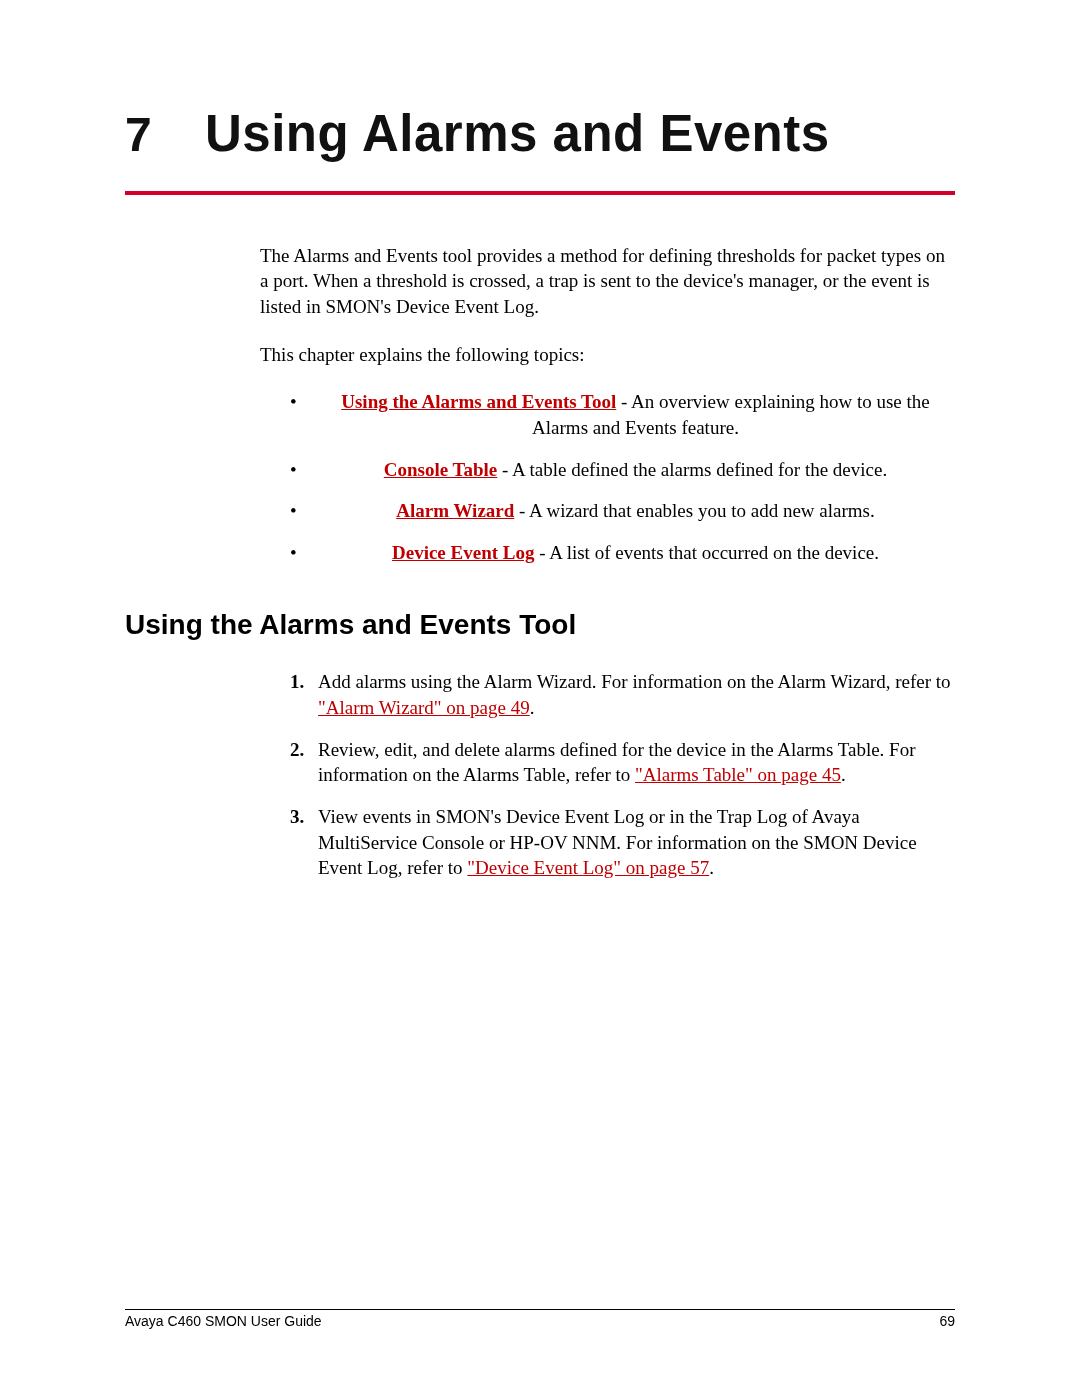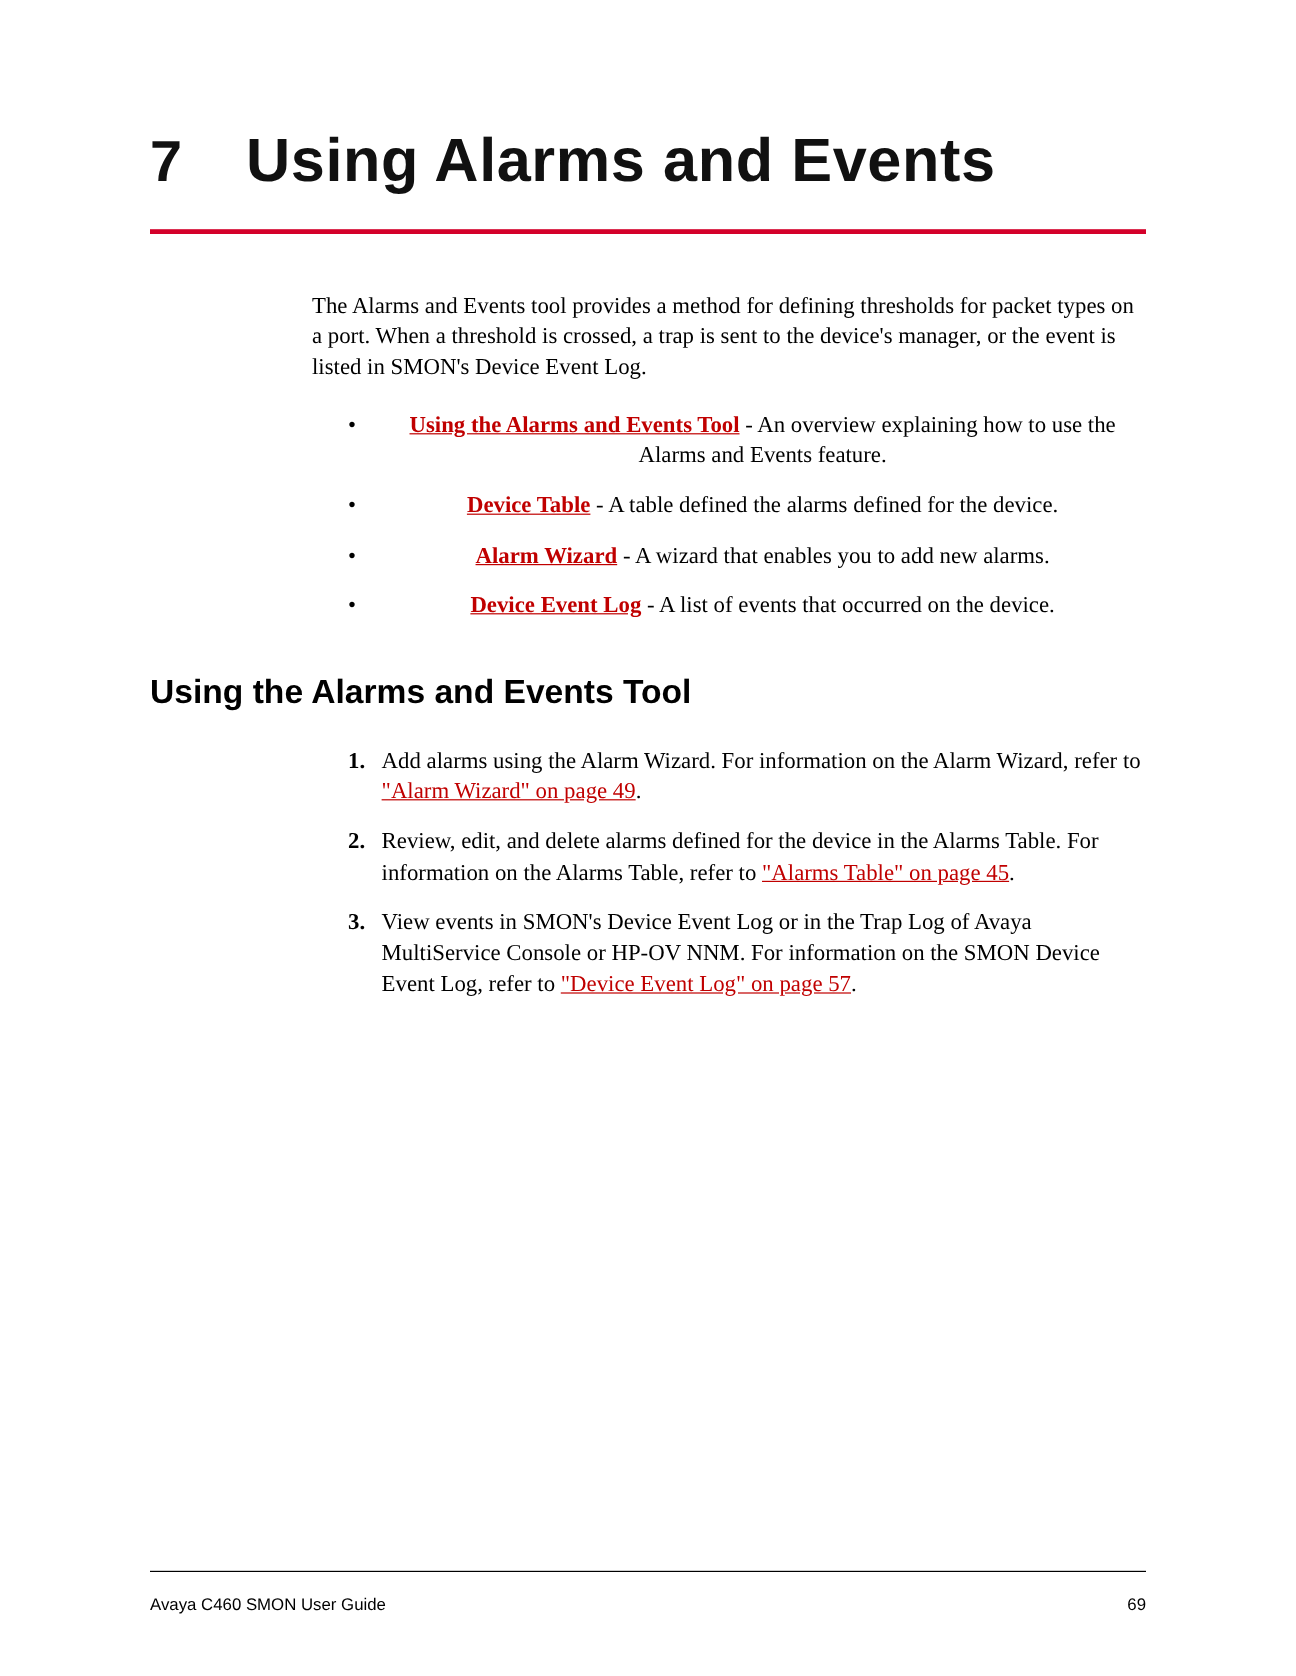--- a/index.html
+++ b/index.html
@@ -105,48 +105,49 @@
     left: 125px;
     right: 125px;
     bottom: 78px;
     border: none;
     border-top: 1px solid #000;
   }
   .footer {
     position: absolute;
     left: 125px;
     right: 125px;
-    bottom: 50px;
+    bottom: 66px;
     display: flex;
     justify-content: space-between;
     font-family: "Trebuchet MS", "Verdana", "Tahoma", sans-serif;
     font-size: 14px;
   }
 </style>
 </head>
 <body>
 
 <div class="page">
 
   <div class="chapter-header">
     <div class="chapter-number">7</div>
     <div class="chapter-title">Using Alarms and Events</div>
   </div>
 
   <hr class="red-rule">
 
   <div class="body-text">
     <p>The Alarms and Events tool provides a method for defining thresholds for packet types on a port. When a threshold is crossed, a trap is sent to the device's manager, or the event is listed in SMON's Device Event Log.</p>
+    <p>This chapter explains the following topics:</p>
 
     <ul class="topics">
       <li>
         <span class="link">Using the Alarms and Events Tool</span><span> - An overview explaining how to use the Alarms and Events feature.</span>
       </li>
       <li>
-        <span class="link">Device Table</span><span> - A table defined the alarms defined for the device.</span>
+        <span class="link">Console Table</span><span> - A table defined the alarms defined for the device.</span>
       </li>
       <li>
         <span class="link">Alarm Wizard</span><span> - A wizard that enables you to add new alarms.</span>
       </li>
       <li>
         <span class="link">Device Event Log</span><span> - A list of events that occurred on the device.</span>
       </li>
     </ul>
   </div>
 

